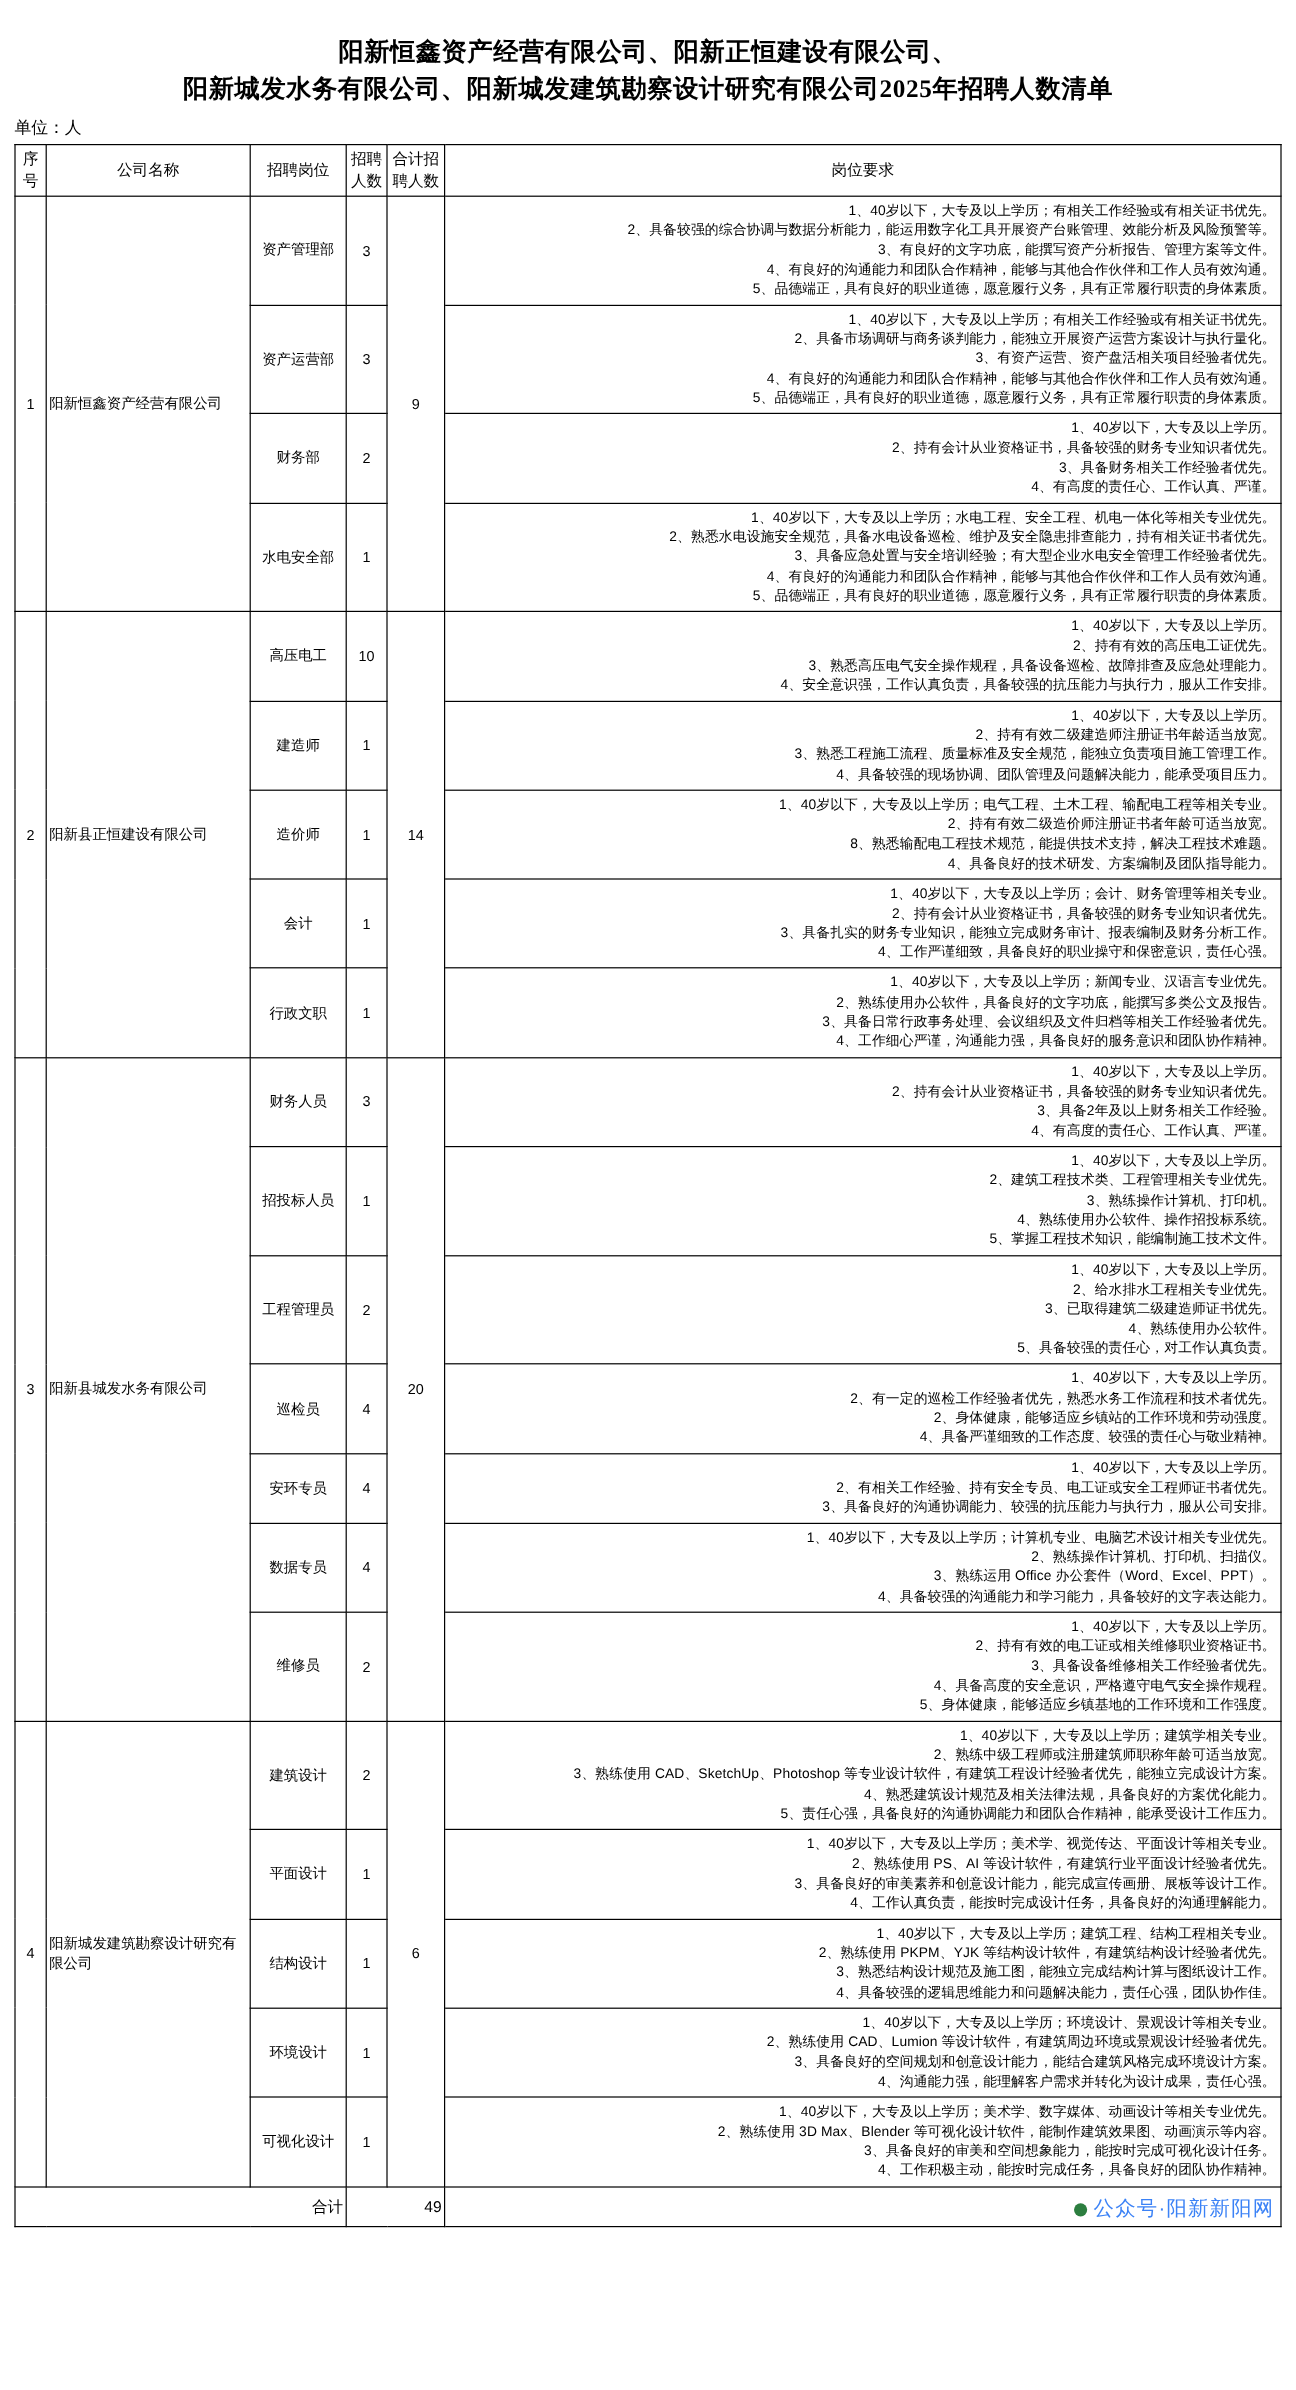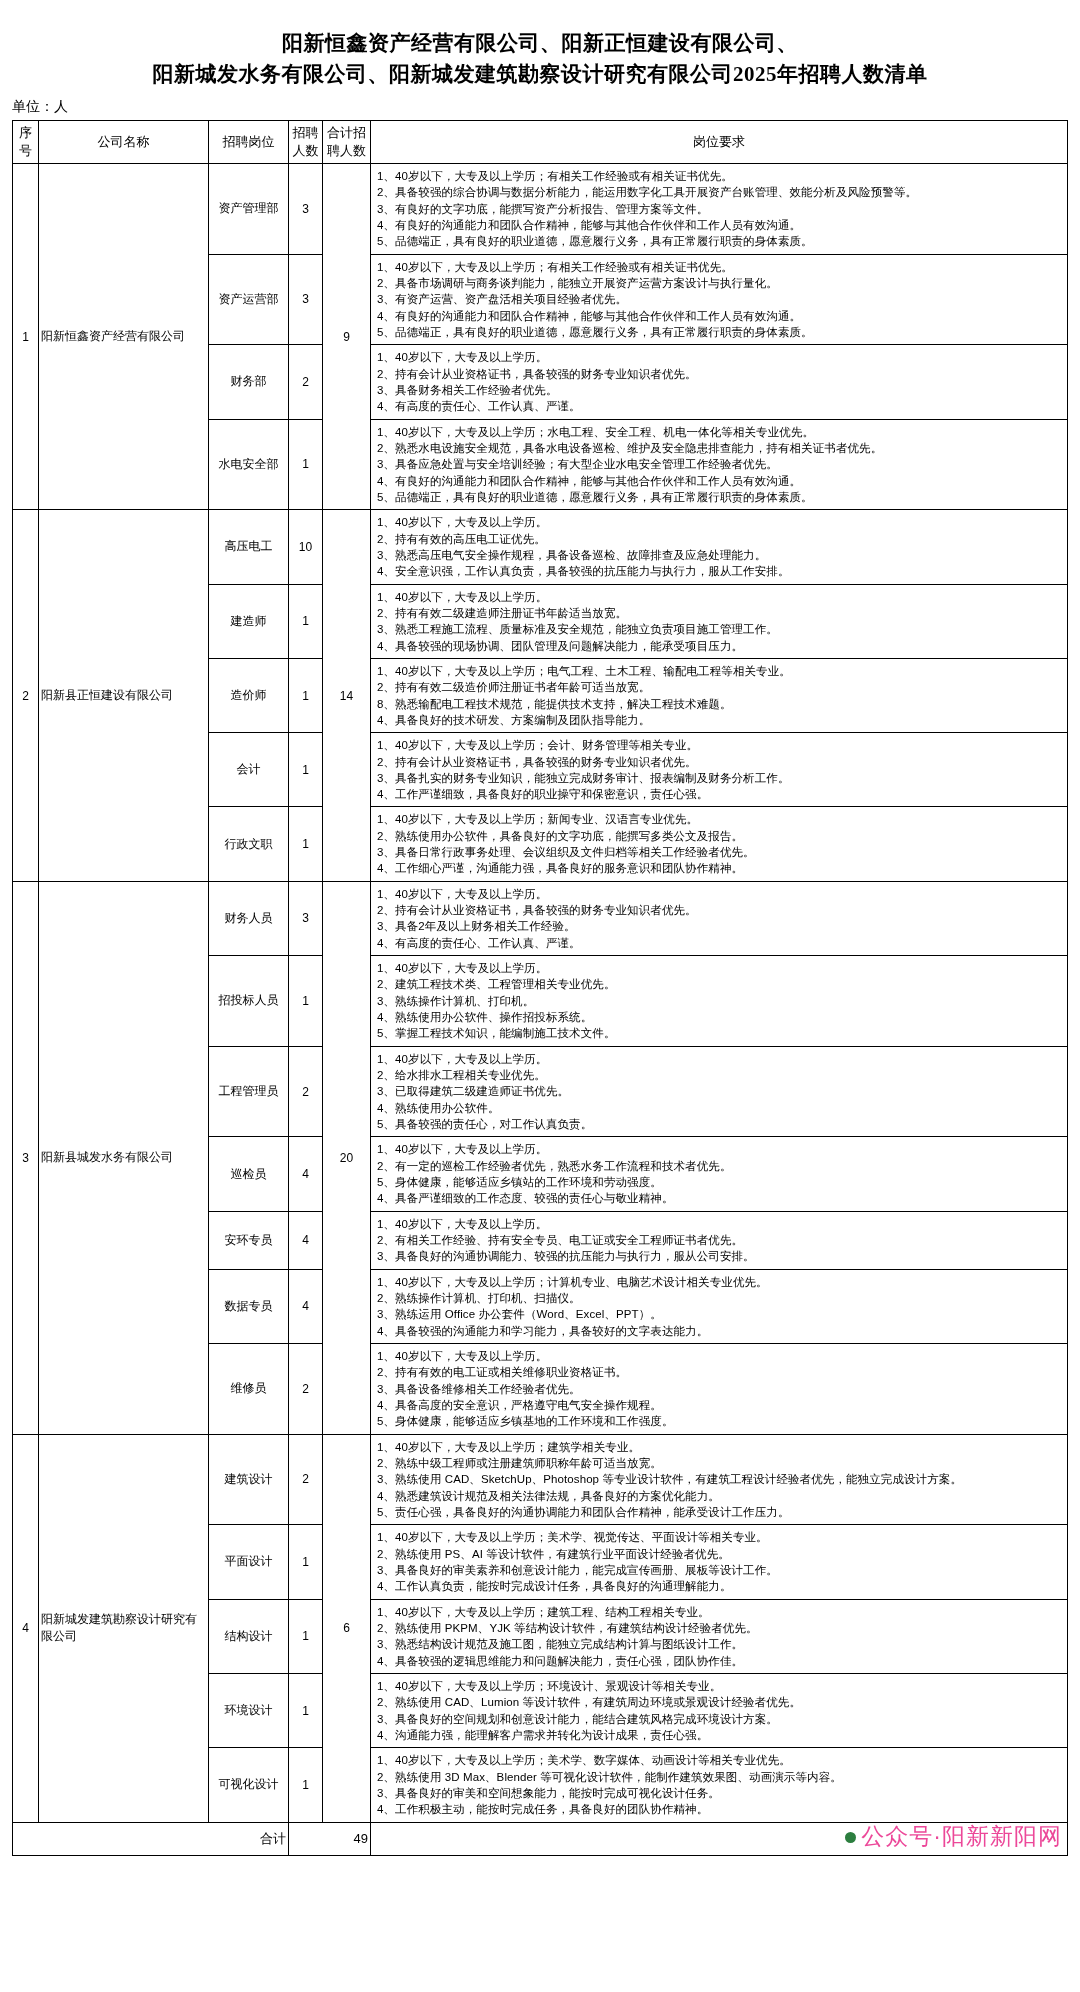--- a/index.html
+++ b/index.html
@@ -43,35 +43,35 @@
     text-align:center;
     font-size:13px;
     padding:3px 2px;
     height:34px;
   }
   .c-idx{width:26px;text-align:center;}
   .c-comp{width:170px;text-align:left;line-height:1.45;}
   .c-post{width:80px;text-align:center;}
   .c-num{width:34px;text-align:center;}
   .c-tot{width:48px;text-align:center;}
-  .c-req{width:auto;text-align:left;}
+  .c-req{width:auto;text-align:right;}
   .req{
     line-height:1.42;
     font-size:11.5px;
     padding:4px 4px 4px 6px;
     letter-spacing:0.1px;
   }
   .req div{white-space:nowrap;overflow:hidden;}
   .total-row td{text-align:right;font-size:13px;height:30px;}
   .watermark{
     position:absolute;
     right:18px;
     bottom:10px;
-    font-size:23px;
-    color:#ec4899;
+    font-size:17px;
+    color:#3b82f6;
     font-family:Liberation Sans, sans-serif;
     letter-spacing:1px;
   }
   .wm-dot{
     display:inline-block;
     width:11px;height:11px;border-radius:50%;
     background:#2c7e3f;margin-right:5px;vertical-align:middle;
   }
 </style>
 </head>
@@ -239,21 +239,21 @@
             <div>4、熟练使用办公软件。</div>
             <div>5、具备较强的责任心，对工作认真负责。</div>
           </td>
         </tr>
         <tr>
           <td class="c-post">巡检员</td>
           <td class="c-num">4</td>
           <td class="c-req req">
             <div>1、40岁以下，大专及以上学历。</div>
             <div>2、有一定的巡检工作经验者优先，熟悉水务工作流程和技术者优先。</div>
-            <div>5、身体健康，能够适应乡镇站的工作环境和劳动强度。</div>
+            <div>2、身体健康，能够适应乡镇站的工作环境和劳动强度。</div>
             <div>4、具备严谨细致的工作态度、较强的责任心与敬业精神。</div>
           </td>
         </tr>
         <tr>
           <td class="c-post">安环专员</td>
           <td class="c-num">4</td>
           <td class="c-req req">
             <div>1、40岁以下，大专及以上学历。</div>
             <div>2、有相关工作经验、持有安全专员、电工证或安全工程师证书者优先。</div>
             <div>3、具备良好的沟通协调能力、较强的抗压能力与执行力，服从公司安排。</div>

